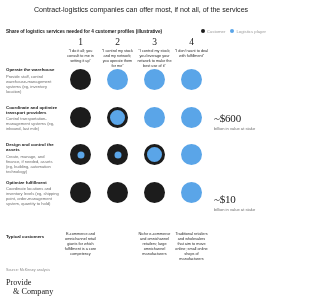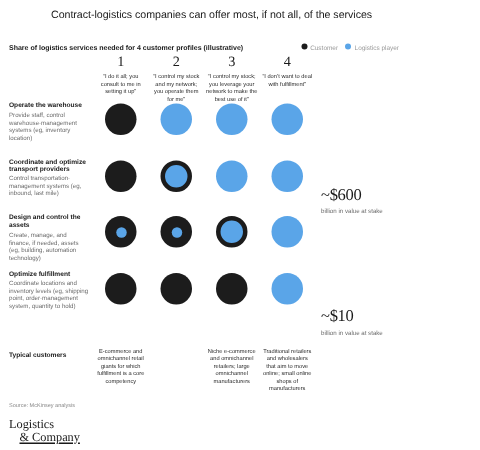--- a/index.html
+++ b/index.html
@@ -183,21 +183,20 @@
     transform: translate(-50%, -50%);
     width: 7px; height: 7px;
     border-radius: 50%;
     background: #5aa5e8;
   }
 
   
   .callout {
     position: absolute;
     width: 56px;
-    margin-top: 12px;
   }
   .callout-value {
     font-size: 11px;
     font-family: "Liberation Serif", serif;
     color: #1a1a1a;
     line-height: 12px;
     letter-spacing: -0.2px;
   }
   .callout-desc {
     font-size: 4.1px;
@@ -249,21 +248,21 @@
     color: #8a8a8a;
   }
   .logo {
     position: absolute;
     left: 6px;
     top: 279px;
     font-family: "Liberation Serif", serif;
     color: #1a1a1a;
   }
   .logo-l1 { font-size: 8.2px; line-height: 8.6px; }
-  .logo-l2 { font-size: 8.2px; line-height: 8.6px; padding-left: 7px; text-decoration: underline; }
+  .logo-l2 { font-size: 8.2px; line-height: 8.6px; padding-left: 7px; }
 </style>
 </head>
 <body>
 
 <div class="exhibit">
 
   <div class="title-block">
     <div class="title-line">Contract-logistics companies can offer most, if not all, of the services</div>
   </div>
 
@@ -405,17 +404,17 @@
     <div class="typ-cells">
       <div class="typ-cell">E-commerce and omnichannel retail giants for which fulfillment is a core competency</div>
       <div class="typ-cell"></div>
       <div class="typ-cell">Niche e-commerce and omnichannel retailers; large omnichannel manufacturers</div>
       <div class="typ-cell">Traditional retailers and wholesalers that aim to move online; small online shops of manufacturers</div>
     </div>
   </div>
 
   <div class="source">Source: McKinsey analysis</div>
   <div class="logo">
-    <div class="logo-l1">Logistics</div>
+    <div class="logo-l1">Provide</div>
     <div class="logo-l2">&amp; Company</div>
   </div>
 
 </div>
 
 </body></html>

